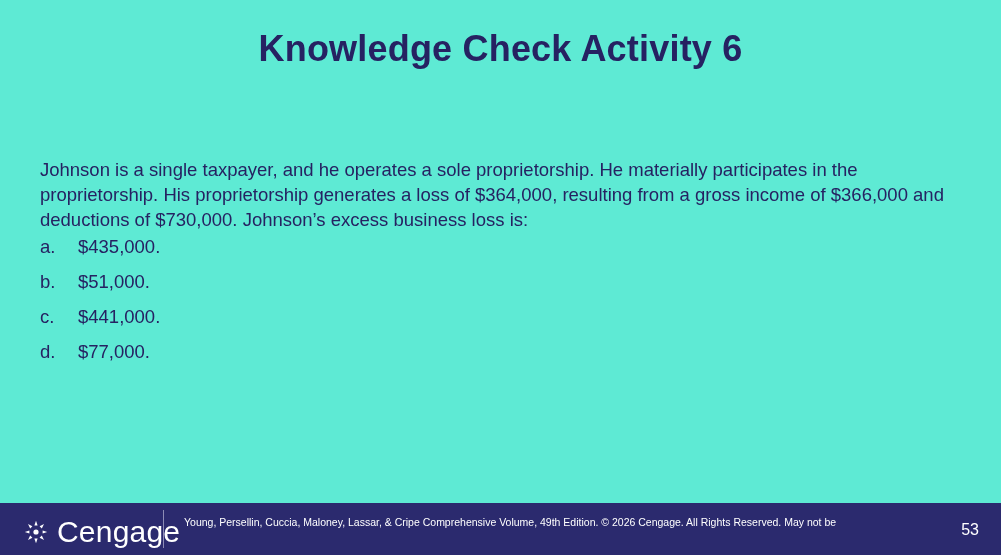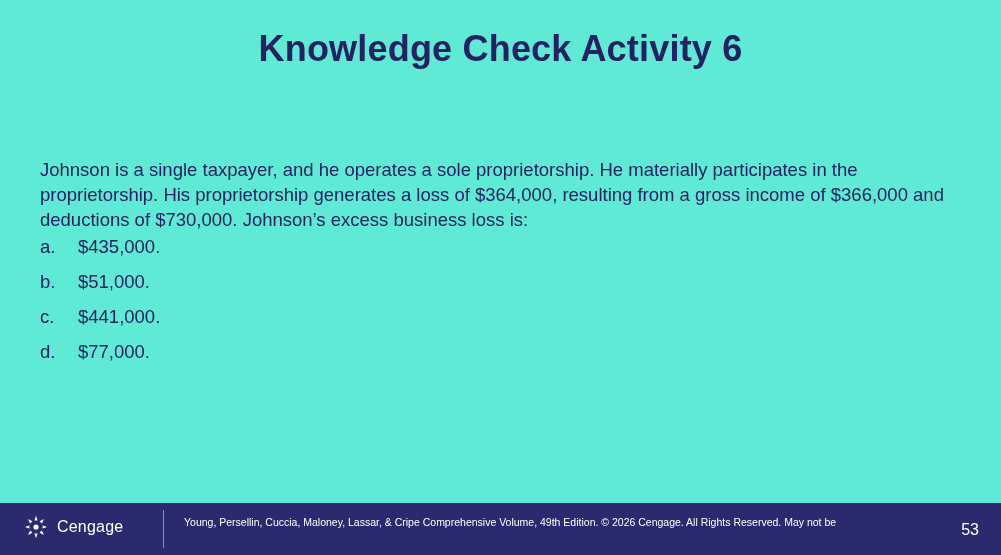--- a/index.html
+++ b/index.html
@@ -80,21 +80,21 @@
   }
   .logo-mark {
     width: 24px;
     height: 24px;
     position: relative;
     margin-right: 9px;
   }
   .logo-mark svg { display: block; }
   .logo-text {
     color: #ffffff;
-    font-size: 16px;
+    font-size: 30px;
     letter-spacing: 0.2px;
   }
   .footer-divider {
     position: absolute;
     left: 163px;
     top: 7px;
     width: 1px;
     height: 38px;
     background: #8d8cb5;
   }

